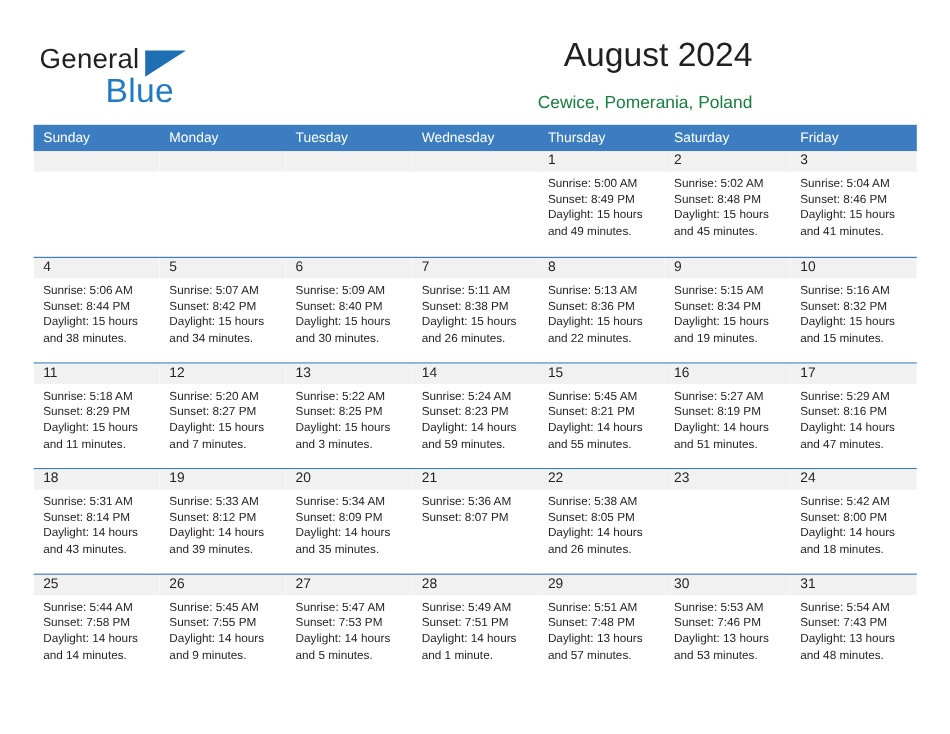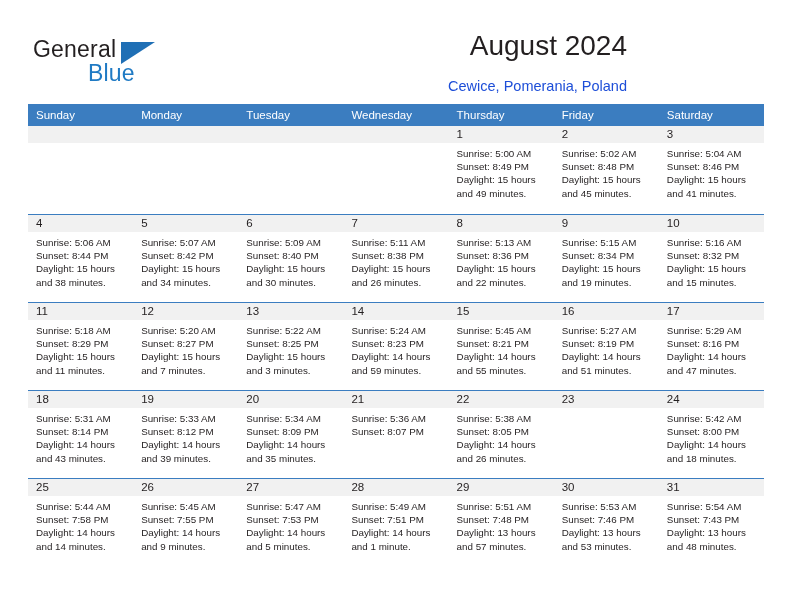--- a/index.html
+++ b/index.html
@@ -51,40 +51,40 @@
     top: 6px;
     width: 0;
     height: 0;
     border-left: 34px solid #1f6fb5;
     border-bottom: 22px solid transparent;
   }
   .logo-blue {
     position: absolute;
     left: 55px;
     top: 24px;
-    font-size: 23px;
+    font-size: 28px;
     letter-spacing: 0.2px;
     color: #1f7ac4;
     font-family: "Liberation Sans", sans-serif;
   }
   .title {
     position: absolute;
     right: 33px;
     top: 30px;
     font-size: 28px;
     color: #231f20;
     text-align: right;
     white-space: nowrap;
   }
   .subtitle {
     position: absolute;
     right: 33px;
     top: 78px;
     font-size: 14.5px;
-    color: #1d4ed8;
+    color: #15803d;
     text-align: right;
     white-space: nowrap;
   }
 
   
   .calendar {
     position: absolute;
     left: 28px;
     top: 104px;
     width: 736px;
@@ -161,22 +161,22 @@
   </div>
 
   <div class="calendar">
 
     <div class="weekday-row">
       <div class="weekday">Sunday</div>
       <div class="weekday">Monday</div>
       <div class="weekday">Tuesday</div>
       <div class="weekday">Wednesday</div>
       <div class="weekday">Thursday</div>
+      <div class="weekday">Saturday</div>
       <div class="weekday">Friday</div>
-      <div class="weekday">Saturday</div>
     </div>
 
     <div id="weeks-container">
         <div class="week">
           <div class="day empty">
             <div class="day-number"></div>
           </div>
           <div class="day empty">
             <div class="day-number"></div>
           </div>

